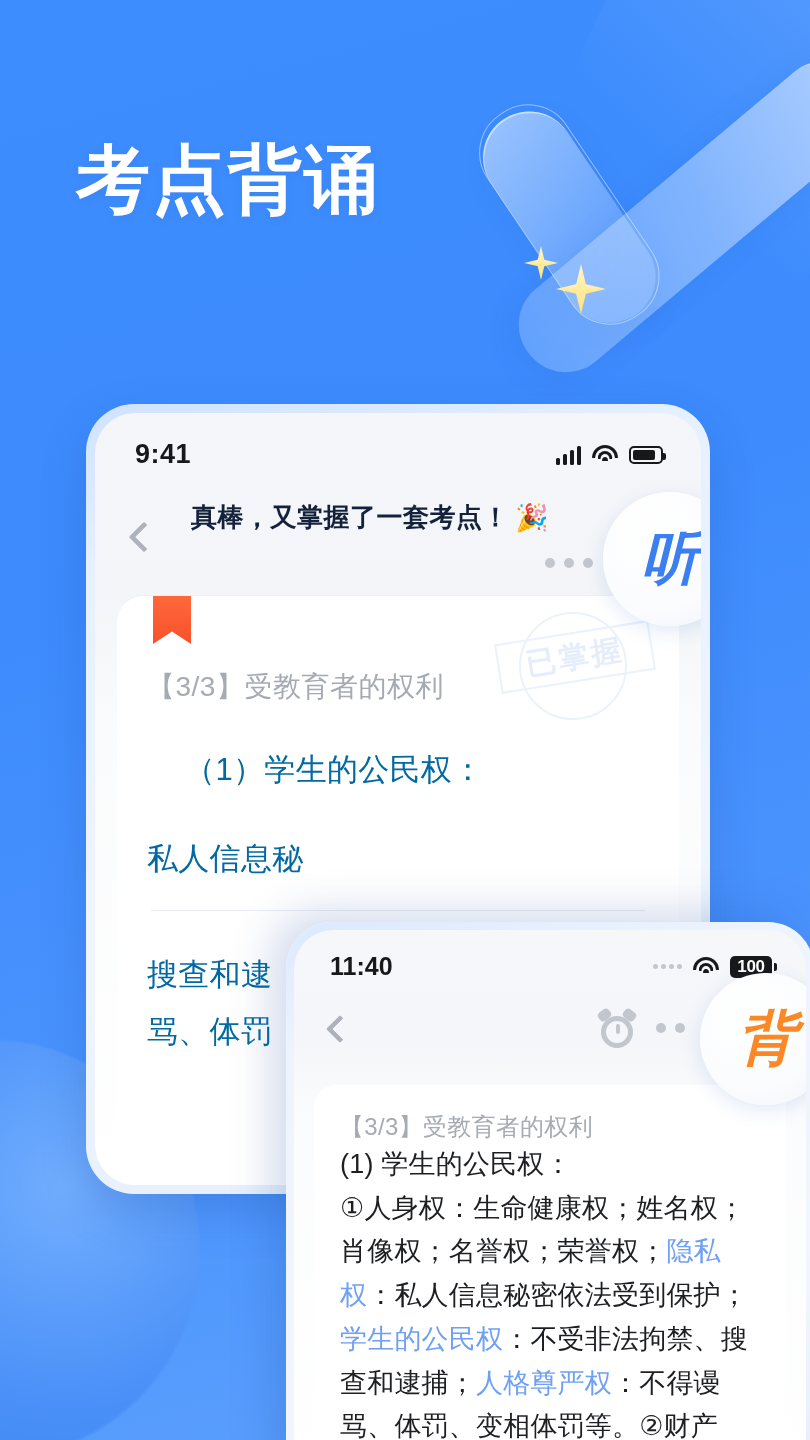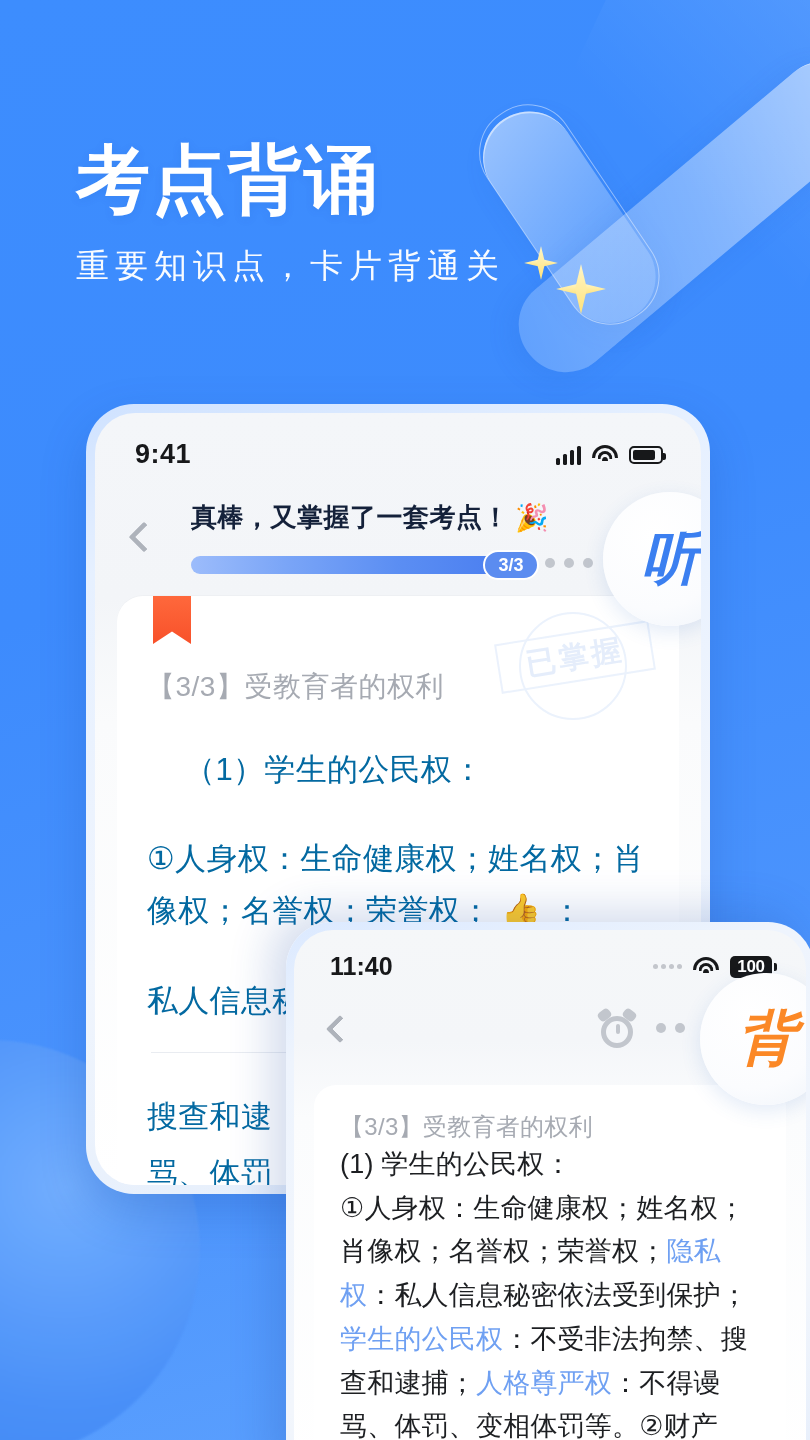--- a/index.html
+++ b/index.html
@@ -314,21 +314,20 @@
     <div class="check-stroke check-short"></div>
     <div class="check-stroke check-long"></div>
     <div class="check-edge"></div>
   </div>
   <div class="sparkle sparkle-a"></div>
   <div class="sparkle sparkle-b"></div>
 </div>
 
 <div class="hero">
   <div class="hero-title">考点背诵</div>
-  <div class="hero-sub">重要知识点，卡片背通关</div>
 </div>
 
 <div class="phone-back">
   <div class="phone-back-screen">
 
     <div class="statusbar">
       <div class="sb-time">9:41</div>
       <div class="sb-right">
         <div class="sig">
             <i></i>
@@ -348,24 +347,20 @@
     </div>
 
     <div class="navrow">
       <div class="back-chevron"></div>
 
       <div class="nav-title">
         <span>真棒，又掌握了一套考点！</span>
         <span class="emoji">🎉</span>
       </div>
 
-      <div class="progress-row">
-        <div class="progress-track"></div>
-        <div class="progress-badge">3/3</div>
-      </div>
 
       <div class="kebab">
           <i></i>
           <i></i>
           <i></i>
         </div>
 
       <div class="round-btn btn-listen">听</div>
     </div>
 
@@ -374,23 +369,20 @@
 
       <div class="stamp">
         <div class="stamp-circle"></div>
         <div class="stamp-box">已掌握</div>
       </div>
 
       <div class="card-title">【3/3】受教育者的权利</div>
 
       <div class="para indent">（1）学生的公民权：</div>
 
-      <div class="para">
-        <span>①人身权：生命健康权；姓名权；肖像权；名誉权；荣誉权；</span><span class="blank-emoji"><span class="thumb">👍</span></span><span>：</span>
-      </div>
 
       <div class="para">私人信息秘</div>
 
       <div class="divider"></div>
 
       <div class="para">搜查和逮</div>
       <div class="para" style="margin-top:6px">骂、体罚</div>
 
     </div>
 

